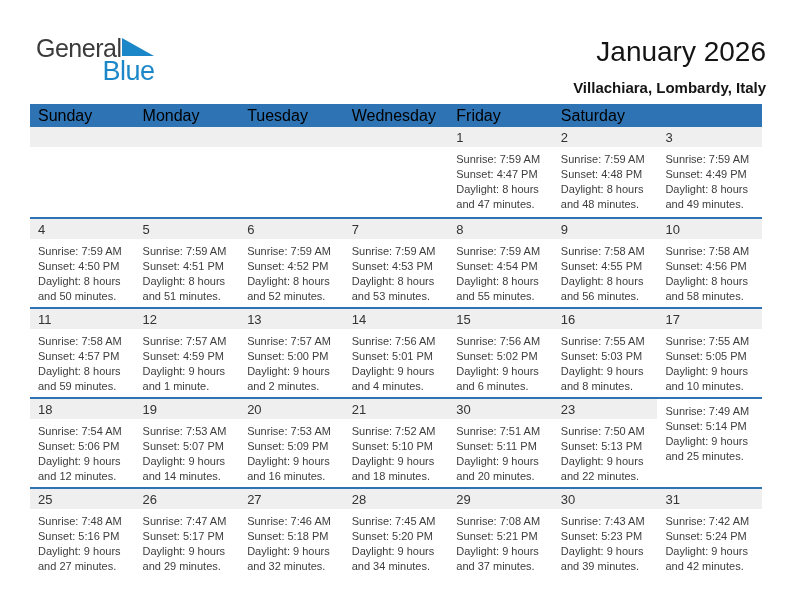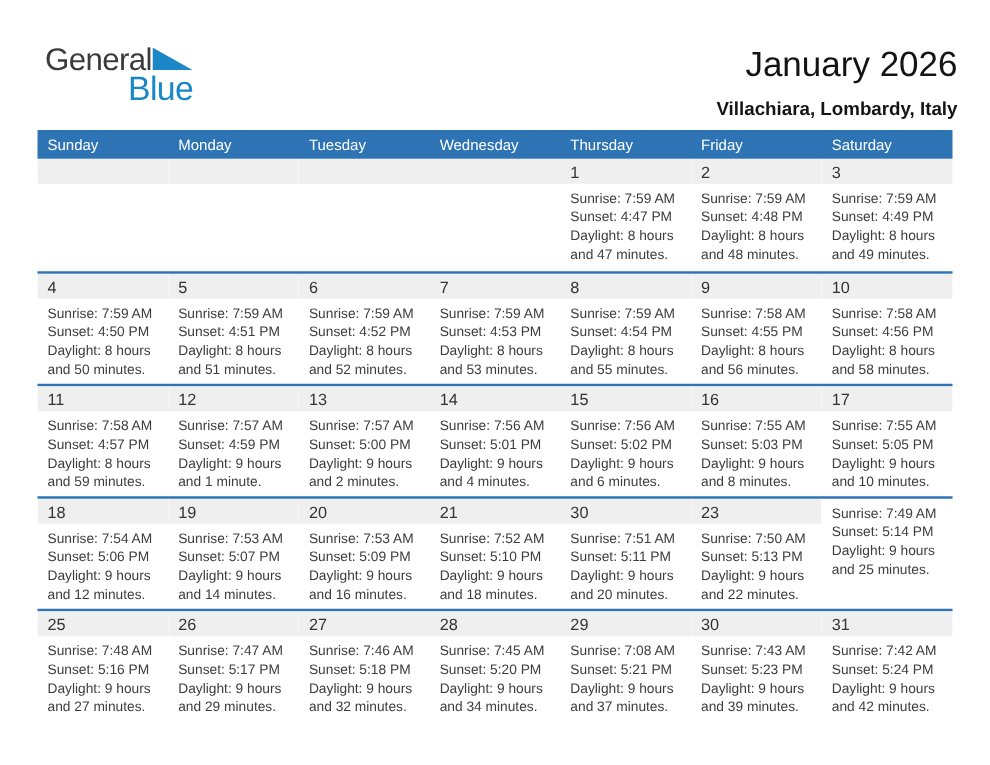--- a/index.html
+++ b/index.html
@@ -9,34 +9,34 @@
     --logo-blue:#1B87C8;
     --text-dark:#3D3D3D;
   }
   *{box-sizing:border-box;}
   html,body{margin:0;padding:0;background:#fff;}
   body{font-family:"Liberation Sans", sans-serif;}
   .page{position:relative;width:792px;height:612px;background:#ffffff;overflow:hidden;}
 
   
   .logo{position:absolute;left:36px;top:36px;line-height:1;}
-  .logo-row1{display:flex;align-items:flex-end;}
+  .logo-row1{display:flex;align-items:center;}
   .logo-general{font-size:25px;color:#3B3B3B;letter-spacing:-0.5px;}
   .logo-triangle{margin-left:1px;margin-bottom:1px;}
   .logo-row2{text-align:right;font-size:27px;color:var(--logo-blue);margin-top:-3px;letter-spacing:-0.5px;}
 
   
   .header-block{position:absolute;top:36px;right:26px;text-align:right;}
   .cal-title{font-size:28px;color:#141414;font-weight:400;}
   .cal-location{font-size:15px;font-weight:700;color:#141414;margin-top:11px;}
 
   
   .calendar{position:absolute;left:30px;top:104px;width:732px;}
   .weekday-row{display:grid;grid-template-columns:repeat(7,1fr);background:var(--header-bar);height:23px;}
-  .weekday{color:#ffffff;font-size:12px;display:flex;align-items:center;padding-left:8px;}
+  .weekday{color:#000000;font-size:16px;display:flex;align-items:center;padding-left:8px;}
 
   .week-row{display:grid;grid-template-columns:repeat(7,1fr);height:90px;}
   .week-row + .week-row{border-top:2px solid var(--divider);}
   .day-cell{overflow:hidden;}
   .date-band{height:20px;background:var(--band);font-size:13px;color:#333333;display:flex;align-items:center;padding-left:8px;}
   .cell-body{padding:5px 3px 0 8px;font-size:11px;color:var(--text-dark);line-height:15px;}
 </style>
 </head>
 <body>
 
@@ -58,21 +58,20 @@
     <div class="cal-title">January 2026</div>
     <div class="cal-location">Villachiara, Lombardy, Italy</div>
   </div>
 
   <div class="calendar">
     <div class="weekday-row">
       <div class="weekday">Sunday</div>
       <div class="weekday">Monday</div>
       <div class="weekday">Tuesday</div>
       <div class="weekday">Wednesday</div>
-      <div class="weekday">Thursday</div>
       <div class="weekday">Friday</div>
       <div class="weekday">Saturday</div>
     </div>
     <div class="weeks">
         <div class="week-row">
           <div class="day-cell">
       <div class="date-band"></div>
       <div class="cell-body"></div>
           </div>
           <div class="day-cell">

